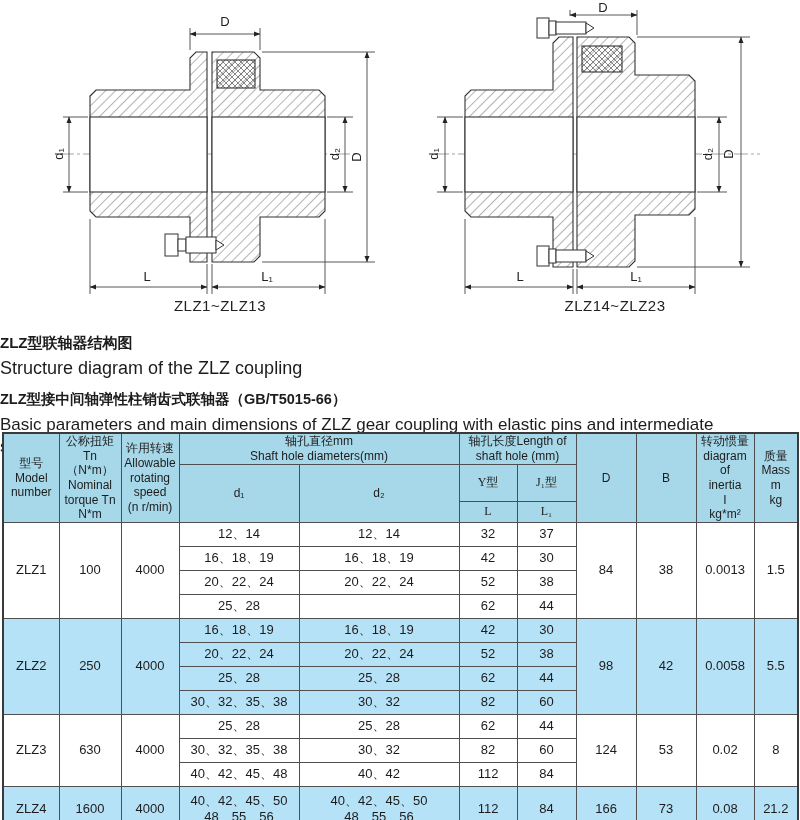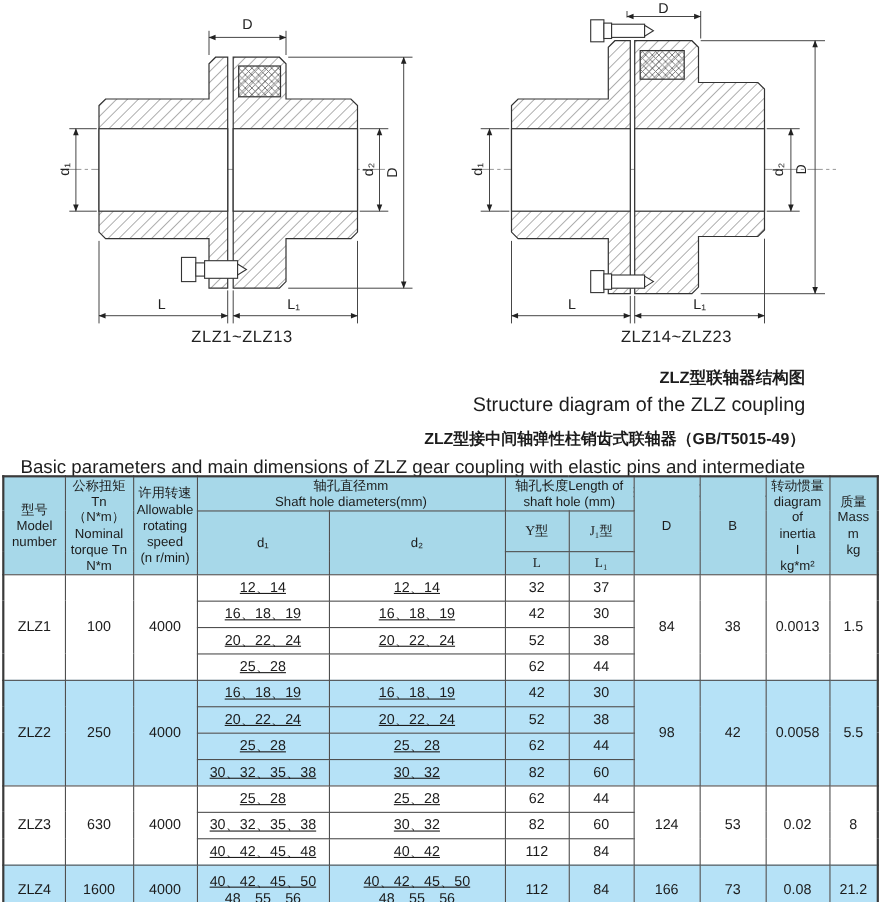--- a/index.html
+++ b/index.html
@@ -2,39 +2,39 @@
 <html><head>
 <meta charset="utf-8">
 <style>
   html,body{margin:0;padding:0;background:#fff;}
   #page{position:relative;width:800px;height:820px;background:#fff;overflow:hidden;
         font-family:"Liberation Sans","DejaVu Sans",sans-serif;color:#1c1c1c;}
   .diagram{position:absolute;}
   svg text{font-family:"Liberation Sans","DejaVu Sans",sans-serif;fill:#222;}
   .dimtext{font-size:13px;}
   .caption{font-size:15px;letter-spacing:0.5px;}
-  #titles{position:absolute;top:334px;left:0;width:732px;text-align:right;}
+  #titles{position:absolute;top:334px;left:0;width:732px;text-align:left;}
   #titles p{margin:0;}
   .t-cn-1{font-size:15px;font-weight:600;margin-bottom:5px !important;}
   .t-en-1{font-size:18px;margin-bottom:11px !important;}
   .t-cn-2{font-size:14.5px;font-weight:600;margin-bottom:6px !important;}
   .t-en-2{font-size:17px;}
   #spec-table{position:absolute;top:432px;left:2px;width:795px;border-collapse:collapse;
               table-layout:fixed;border:2px solid #3a3a3a;}
   #spec-table th,#spec-table td{border:1px solid #4f4f4f;text-align:center;vertical-align:middle;
               white-space:pre-line;padding:0 2px;line-height:1.22;font-weight:normal;}
   #spec-table th{background:#a7d8e9;font-size:12px;}
   th.leftal{text-align:left;padding-left:4px;}
   th.big{font-size:13px;}
   th.sm{font-size:11px;line-height:1.13;}
   th.serif,td.serif{font-family:"Liberation Serif","DejaVu Serif",serif;font-size:13.5px;margin-top:36px;}
   tr.h1{height:31px;} tr.h2{height:21px;} tr.h3{height:21px;}
   tbody tr{height:24px;font-size:13px;}
   tbody tr.tall{height:45px;}
-  td.dcell{text-align:left;padding-left:12px;text-decoration:underline;}
+  td.dcell{text-align:left;padding-left:12px;}
   tbody tr.hl td{background:#b6e2f7;}
 </style>
 </head>
 <body>
 
 <div id="page">
 
   <svg width="0" height="0" style="position:absolute" aria-hidden="true">
     <defs>
       <pattern id="hatch" patternUnits="userSpaceOnUse" width="7" height="7" patternTransform="rotate(45)">
@@ -133,21 +133,21 @@
     <text class="dimtext" transform="translate(287,152) rotate(-90)" text-anchor="middle">d₂</text>
     <text class="dimtext" transform="translate(308,152) rotate(-90)" text-anchor="middle">D</text>
     <text class="dimtext" x="95" y="279" text-anchor="middle">L</text>
     <text class="dimtext" x="211" y="279" text-anchor="middle">L₁</text>
     <text class="caption" x="190" y="309" text-anchor="middle">ZLZ14~ZLZ23</text>
   </svg>
 
   <div id="titles">
     <p class="t-cn-1">ZLZ型联轴器结构图</p>
     <p class="t-en-1">Structure diagram of the ZLZ coupling</p>
-    <p class="t-cn-2">ZLZ型接中间轴弹性柱销齿式联轴器（GB/T5015-49）</p>
+    <p class="t-cn-2">ZLZ型接中间轴弹性柱销齿式联轴器（GB/T5015-66）</p>
     <p class="t-en-2">Basic parameters and main dimensions of ZLZ gear coupling with elastic pins and intermediate shaft （GB/T5015-85</p>
   </div>
 
   <table id="spec-table">
     <colgroup>
       <col style="width:56px">
         <col style="width:62px">
         <col style="width:58px">
       <col style="width:120px">
         <col style="width:160px">

